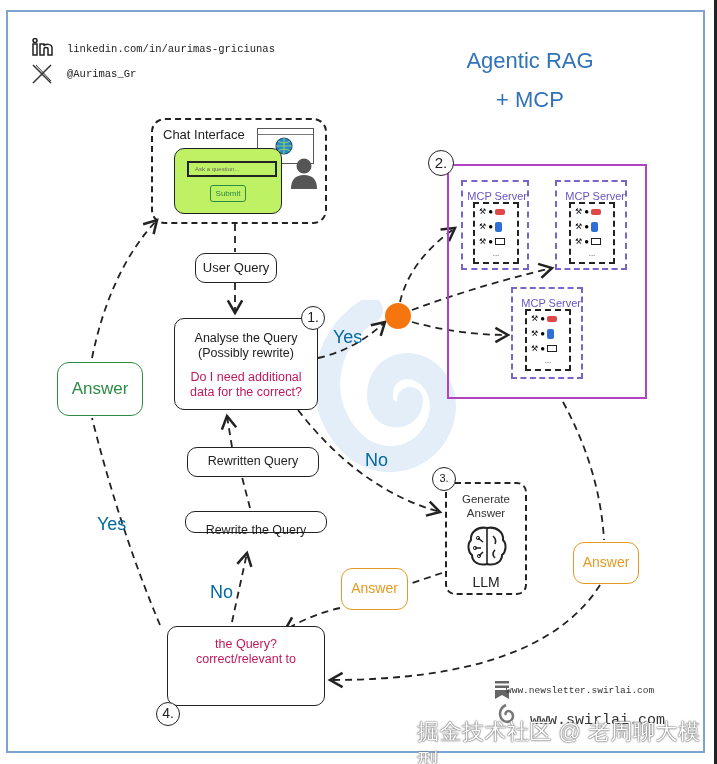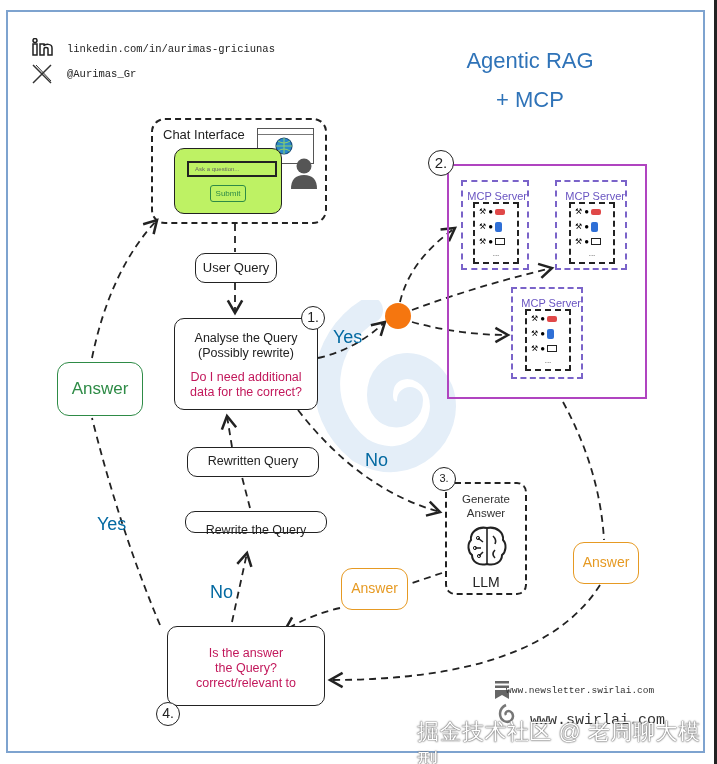--- a/index.html
+++ b/index.html
@@ -113,21 +113,20 @@
 <div class="lbl" style="left:365px;top:450px">No</div>
 <div class="lbl" style="left:97px;top:514px">Yes</div>
 <div class="lbl" style="left:210px;top:582px">No</div>
 
 <div class="box" style="left:187px;top:447px;width:132px;height:30px;font-size:12.5px;line-height:27px">Rewritten Query</div>
 <div class="box" style="left:185px;top:511px;width:142px;height:22px;font-size:12.5px;line-height:37px">Rewrite the Query</div>
 
 <div class="green-box" style="left:57px;top:362px;width:86px;height:54px;line-height:51px">Answer</div>
 
 <div class="box" style="left:167px;top:626px;width:158px;height:80px;font-size:12.5px;line-height:15px;padding-top:10px">
-  <div class="magenta" style="margin-top:9px">Is the answer</div>
   <div class="magenta">the Query?</div>
   <div class="magenta">correct/relevant to</div>
 </div>
 <div class="num" style="left:156px;top:702px">4.</div>
 
 <div class="dbox" style="left:445px;top:482px;width:82px;height:113px;border-radius:10px">
   <div style="font-size:11.5px;color:#333;text-align:center;margin-top:8px;line-height:14px">Generate</div>
   <div style="font-size:11.5px;color:#333;text-align:center;line-height:14px">Answer</div>
   <svg width="44" height="44" style="position:absolute;left:18px;top:40px">
     <path d="M22 4 C12 2 5 9 6 16 C2 20 3 28 7 31 C7 38 14 42 22 40 C30 42 37 38 37 31 C41 28 42 20 38 16 C39 9 32 2 22 4 Z" fill="none" stroke="#222" stroke-width="2"></path>

